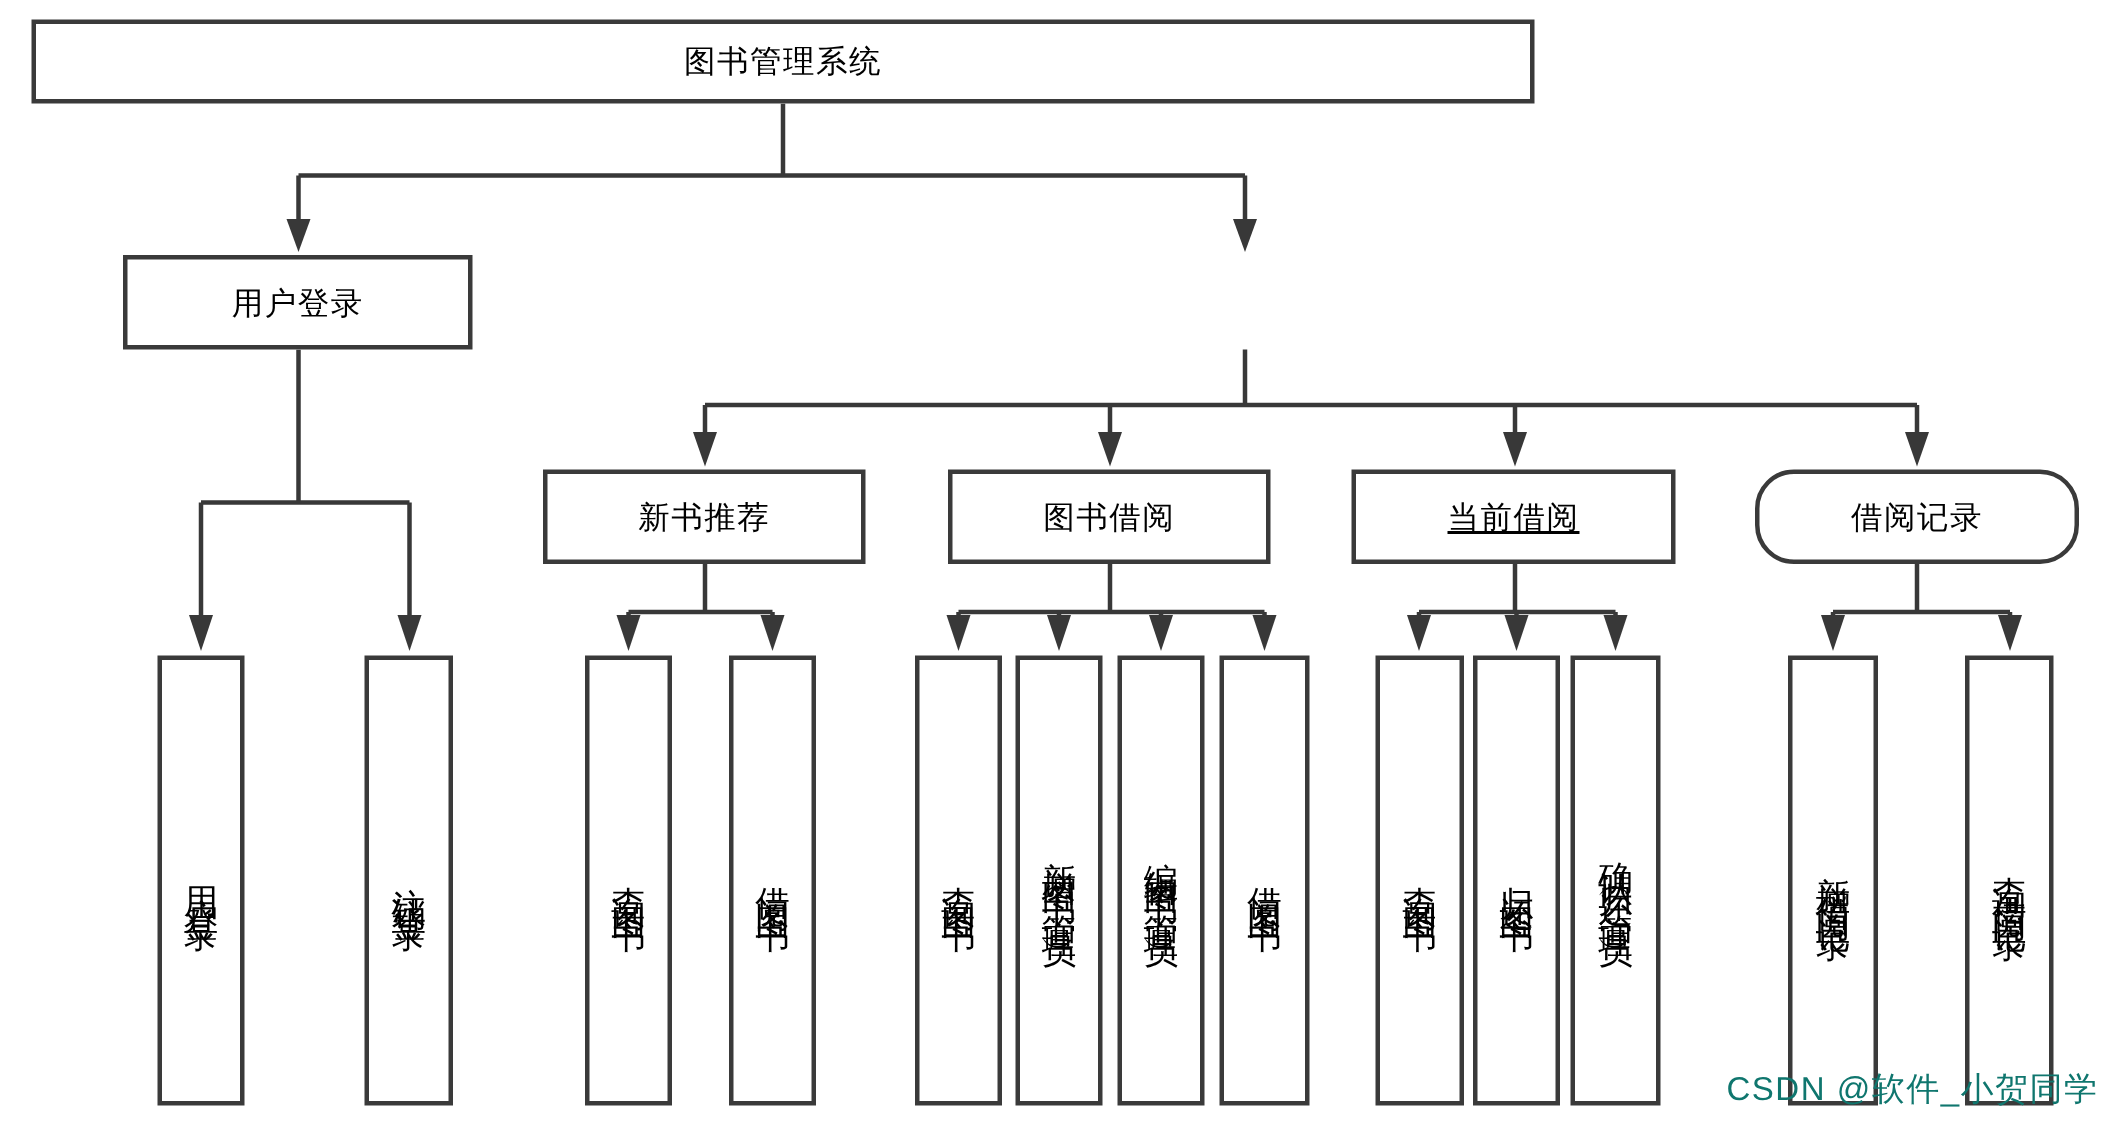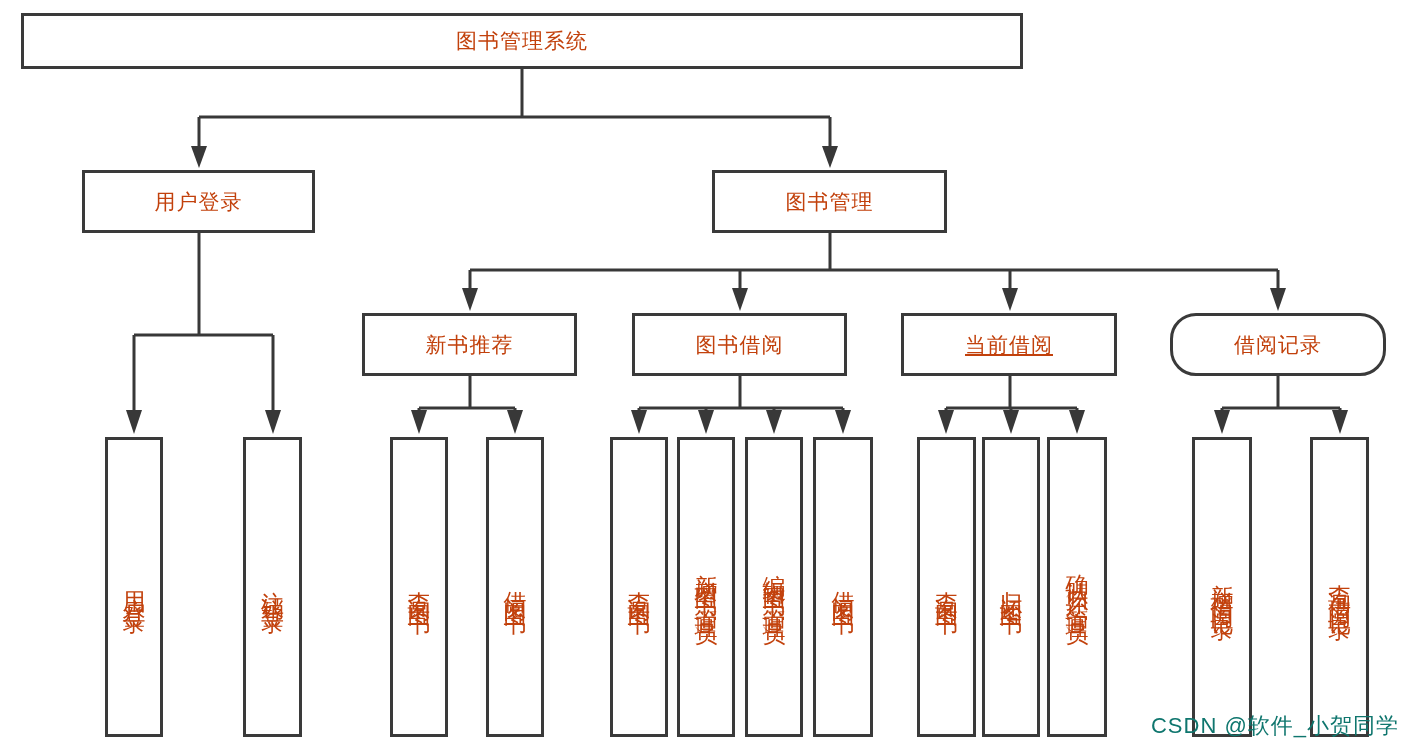--- a/index.html
+++ b/index.html
@@ -19,21 +19,21 @@
     position: absolute;
     left: 0;
     top: 0;
     z-index: 1;
   }
   .node {
     position: absolute;
     box-sizing: border-box;
     border: 3px solid #3a3a3a;
     background: #ffffff;
-    color: #c2410c;
+    color: #000000;
     display: flex;
     align-items: center;
     justify-content: center;
     z-index: 2;
   }
   .node.h {
     font-size: 21px;
     letter-spacing: 1px;
     white-space: nowrap;
   }
@@ -96,21 +96,20 @@
       <polygon points="1011,434 1003,410 1019,410"></polygon>
       <polygon points="1077,434 1069,410 1085,410"></polygon>
       <polygon points="1222,434 1214,410 1230,410"></polygon>
       <polygon points="1340,434 1332,410 1348,410"></polygon>
     </g>
   </svg>
 
   <div class="node h" style="left:21px; top:13px; width:1002px; height:56px;">图书管理系统</div>
 
   <div class="node h" style="left:82px; top:170px; width:233px; height:63px;">用户登录</div>
-  <div class="node h" style="left:712px; top:170px; width:235px; height:63px;">图书管理</div>
 
   <div class="node h" style="left:362px; top:313px; width:215px; height:63px;">新书推荐</div>
   <div class="node h" style="left:632px; top:313px; width:215px; height:63px;text-align:center;">图书借阅</div>
   <div class="node h" style="left:901px; top:313px; width:216px; height:63px;text-decoration:underline;">当前借阅</div>
   <div class="node h" style="left:1170px; top:313px; width:216px; height:63px;border-radius:26px;">借阅记录</div>
 
   <div class="node v" style="left:105px; top:437px; width:58px; height:300px;">用户登录</div>
   <div class="node v" style="left:243px; top:437px; width:59px; height:300px;">注销登录</div>
 
   <div class="node v" style="left:390px; top:437px; width:58px; height:300px;">查询图书</div>

